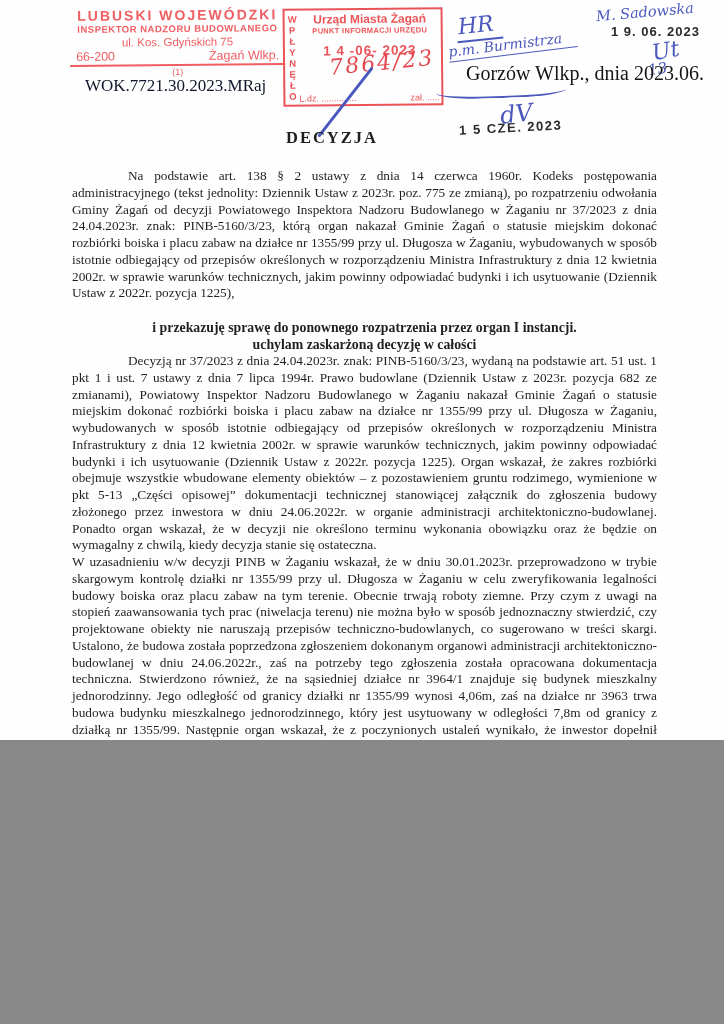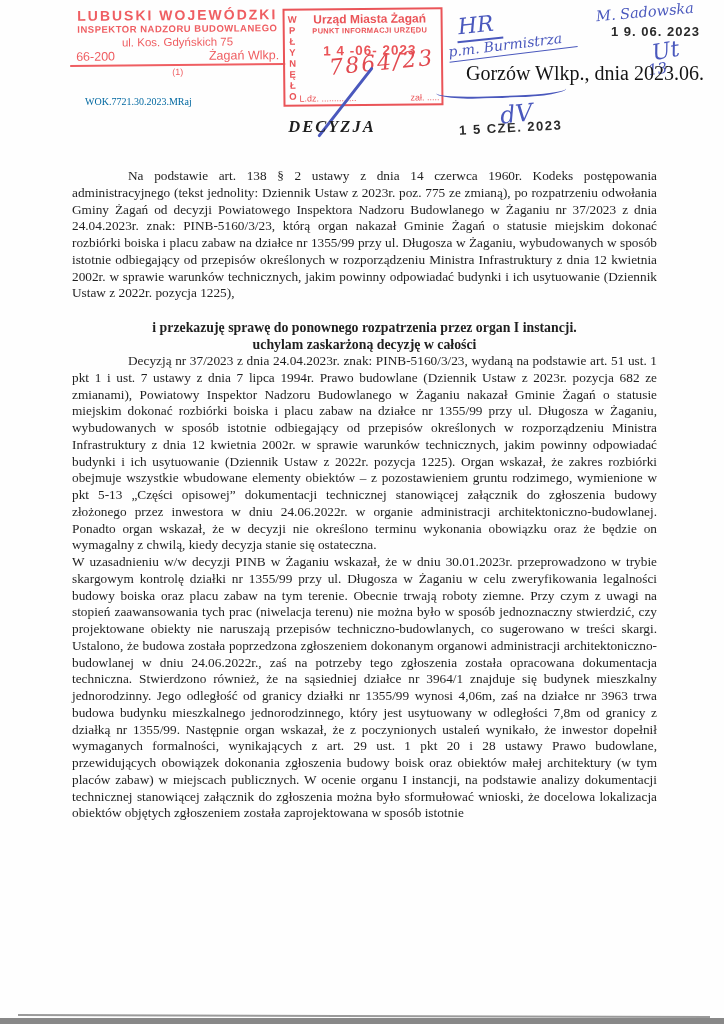--- a/index.html
+++ b/index.html
@@ -1,34 +1,34 @@
 <!DOCTYPE html>
 <html><head>
 <meta charset="utf-8">
 <style>
   html,body{margin:0;padding:0;background:#888;}
   .page{
-    position:relative;width:724px;height:1018px;margin:0 auto;
+    position:relative;width:724px;height:740px;margin:0 auto;
     background:#fefefe;overflow:hidden;
     font-family:"Liberation Serif", serif;color:#1f1f1f;
   }
   
   .inspector-stamp{
     position:absolute;left:70px;top:8px;width:215px;text-align:center;
     color:#ef5e62;font-family:"Liberation Sans", sans-serif;
     transform:rotate(-0.5deg);line-height:1.12;
   }
   .inspector-stamp .l1{font-size:14px;font-weight:bold;letter-spacing:2px;white-space:nowrap;}
   .inspector-stamp .l2{font-size:9.5px;font-weight:bold;letter-spacing:.5px;white-space:nowrap;}
   .inspector-stamp .l3{font-size:11.5px;margin-top:2px;}
   .inspector-stamp .l4{font-size:12.5px;display:flex;justify-content:space-between;
     padding:0 6px 1px 6px;border-bottom:2px solid #ef5e62;}
   .inspector-stamp .l5{font-size:9px;margin-top:1px;}
   
-  .case-number{position:absolute;left:85px;top:96px;font-size:10px;color:#0369a1;}
+  .case-number{position:absolute;left:85px;top:76px;font-size:17px;color:#0f172a;}
   
   .intake-stamp{
     position:absolute;left:283px;top:8px;width:156px;height:94px;
     border:2.5px solid #ea5458;color:#ea5458;
     font-family:"Liberation Sans", sans-serif;transform:rotate(-0.6deg);
   }
   .intake-vertical{
     position:absolute;left:1px;top:2px;bottom:2px;width:13px;
     writing-mode:vertical-rl;text-orientation:upright;
     font-size:9.5px;font-weight:bold;letter-spacing:0px;line-height:13px;text-align:center;
@@ -60,22 +60,22 @@
     position:absolute;left:344px;top:58px;width:2.5px;height:88px;
     background:#4a58bd;transform:rotate(38deg);border-radius:2px;
   }
   
   .date-stamp-1{position:absolute;left:611px;top:24px;font-family:"Liberation Sans", sans-serif;
     font-size:13px;font-weight:bold;letter-spacing:1px;color:#2a2a2a;white-space:nowrap;}
   .date-stamp-2{position:absolute;left:459px;top:120px;font-family:"Liberation Sans", sans-serif;
     font-size:13px;font-weight:bold;letter-spacing:1.5px;color:#2a2a2a;transform:rotate(-3deg);white-space:nowrap;}
   .place-date{position:absolute;left:466px;top:62px;font-size:20px;color:#141414;white-space:nowrap;}
   
-  .doc-title{position:absolute;left:0;right:60px;top:117px;text-align:center;
-    font-size:16.5px;font-weight:bold;letter-spacing:2px;font-style:italic;}
+  .doc-title{position:absolute;left:0;right:60px;top:128px;text-align:center;
+    font-size:16.5px;font-weight:bold;letter-spacing:2px;}
   .body-text{position:absolute;left:72px;top:146px;width:585px;
     font-size:13.3px;line-height:16.75px;text-align:justify;margin-top:22px;}
   .body-text p{margin:0;}
   .p-indent{text-indent:56px;}
   .decision-lines{text-align:center;font-weight:bold;font-size:13.8px;margin:17px 0 0 0;line-height:17px;}
   .section-heading{text-align:center;margin:19px 0 16px 0;font-size:13.5px;letter-spacing:.5px;}
   .bottom-edge{position:absolute;left:18px;top:1015px;width:692px;height:1.5px;
     background:#9a9a9a;transform:rotate(0.15deg);}
 </style>
 </head>

